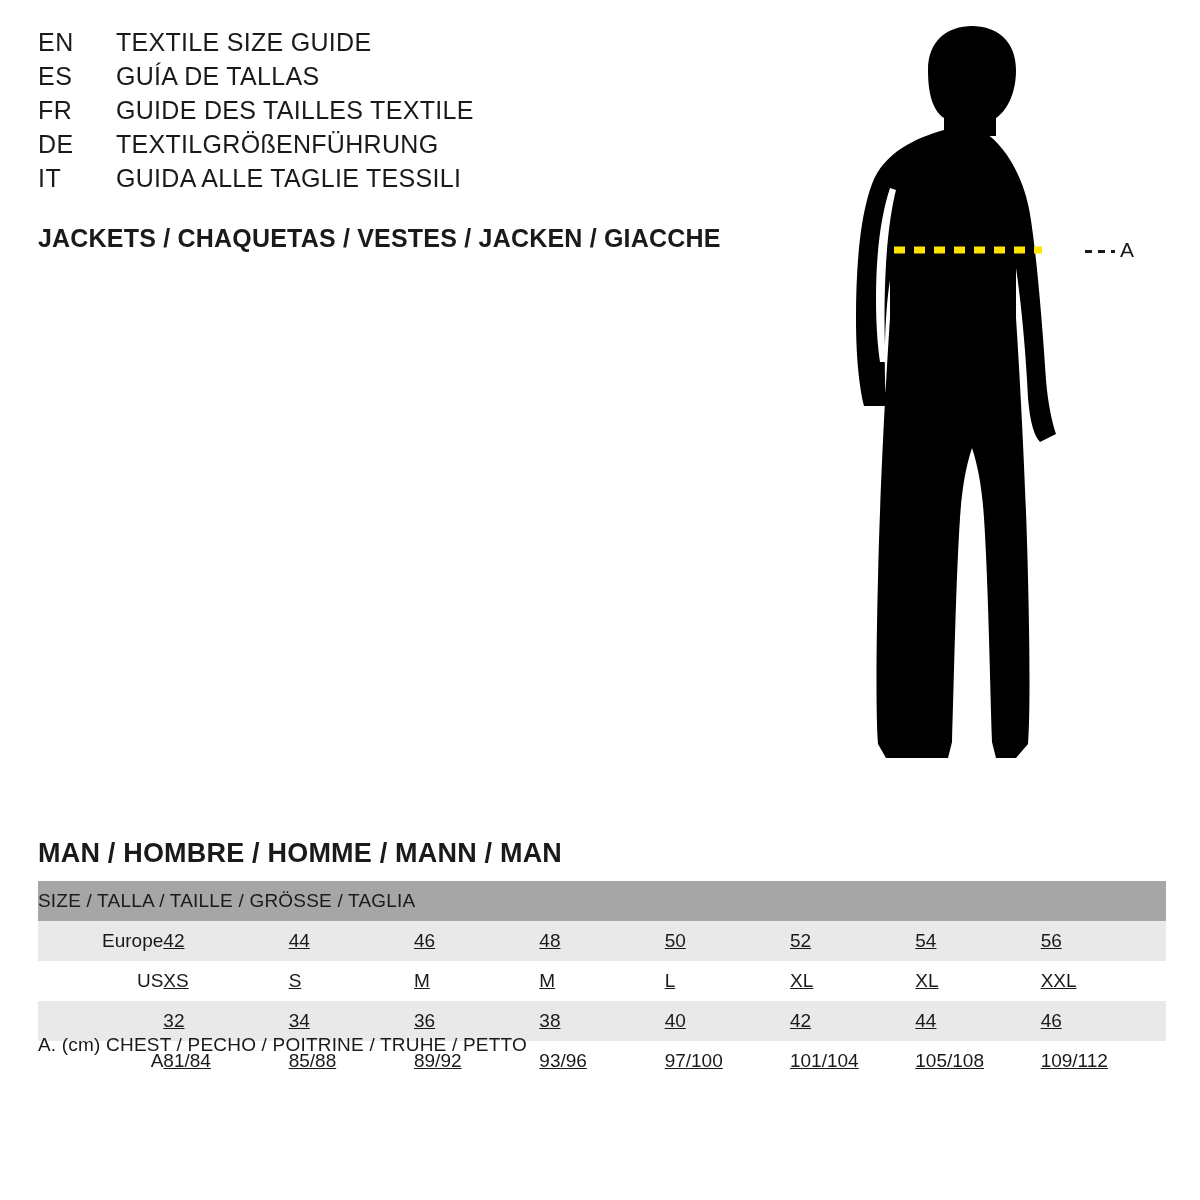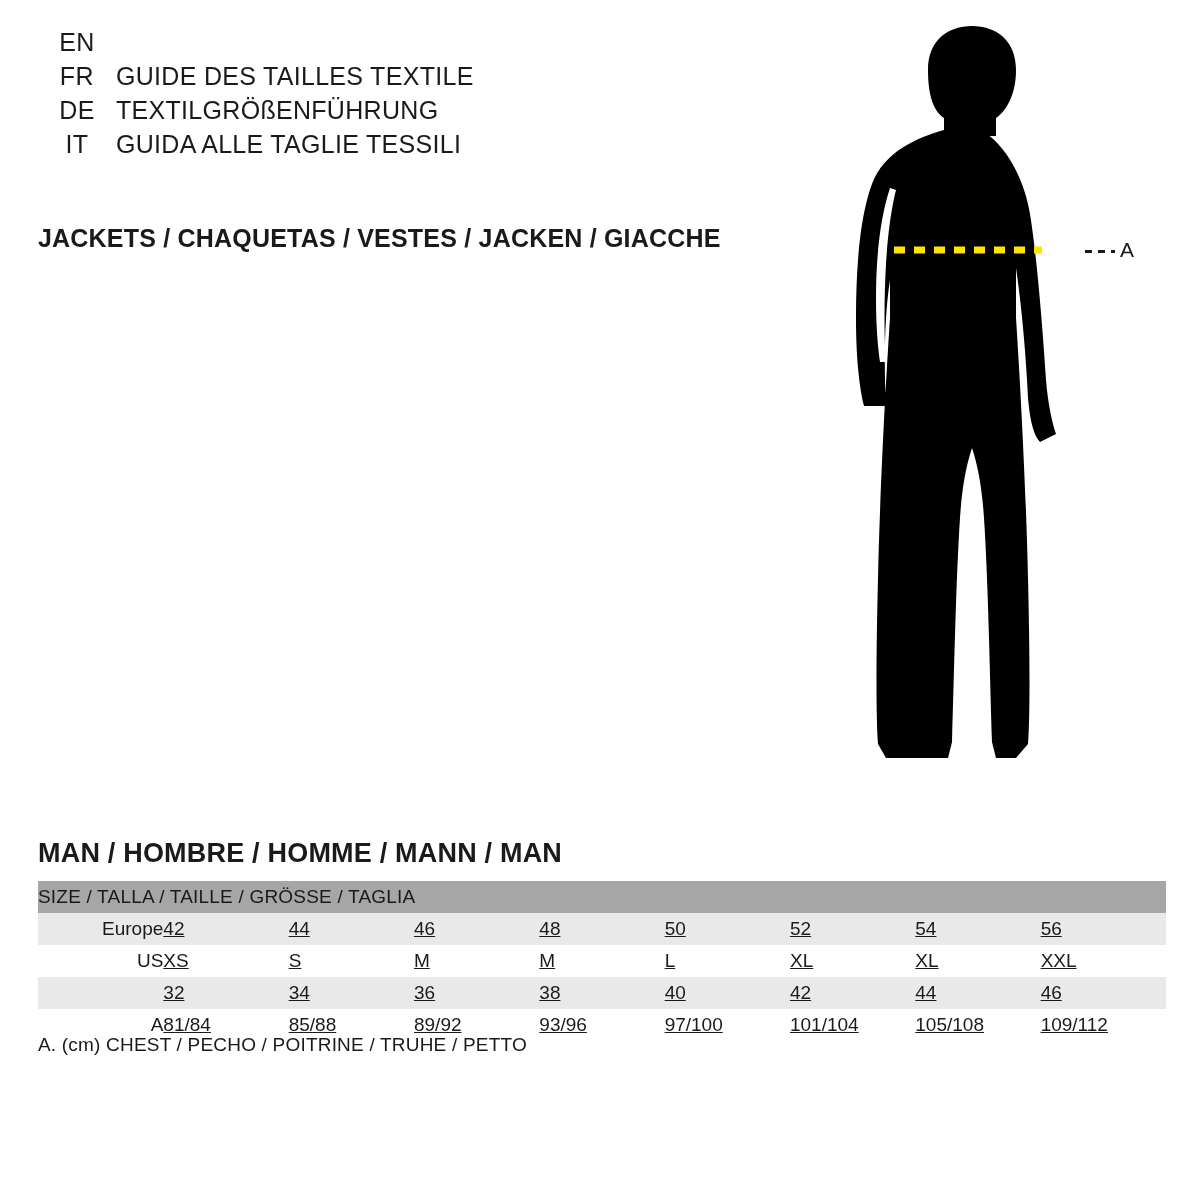--- a/index.html
+++ b/index.html
@@ -15,21 +15,20 @@
     position: relative;
     overflow: hidden;
   }
 
   
   .lang-block {
     position: absolute;
     left: 38px;
     top: 28px;
     width: 720px;
-    text-align: center;
   }
   .lang-row {
     display: flex;
     align-items: baseline;
     height: 34px;
   }
   .lang-code {
     width: 78px;
     font-size: 25px;
     letter-spacing: 0.5px;
@@ -99,21 +98,21 @@
     color: #1a1a1a;
   }
   table.size-table {
     border-collapse: collapse;
     width: 1128px;
     table-layout: fixed;
   }
   table.size-table td {
     font-size: 19px;
     color: #1a1a1a;
-    height: 32px;
+    height: 40px;
     padding: 0;
     vertical-align: middle;
     margin-left: 48px;
   }
   .row-headbar td {
     background: #a6a6a6;
     font-size: 18px;
     height: 30px;
     padding-left: 8px;
     letter-spacing: 0.2px;
@@ -141,20 +140,25 @@
     color: #1a1a1a;
     letter-spacing: 0.2px;
   }
 </style>
 </head>
 <body>
 
 <div class="lang-block">
   <div class="lang-row">
     <span class="lang-code">EN</span>
+    <span class="lang-text">TEXTILE SIZE GUIDE</span>
+  </div>
+  <div class="lang-row">
+    <span class="lang-code">ES</span>
+    <span class="lang-text">GUÍA DE TALLAS</span>
   </div>
   <div class="lang-row">
     <span class="lang-code">FR</span>
     <span class="lang-text">GUIDE DES TAILLES TEXTILE</span>
   </div>
   <div class="lang-row">
     <span class="lang-code">DE</span>
     <span class="lang-text">TEXTILGRÖßENFÜHRUNG</span>
   </div>
   <div class="lang-row">

